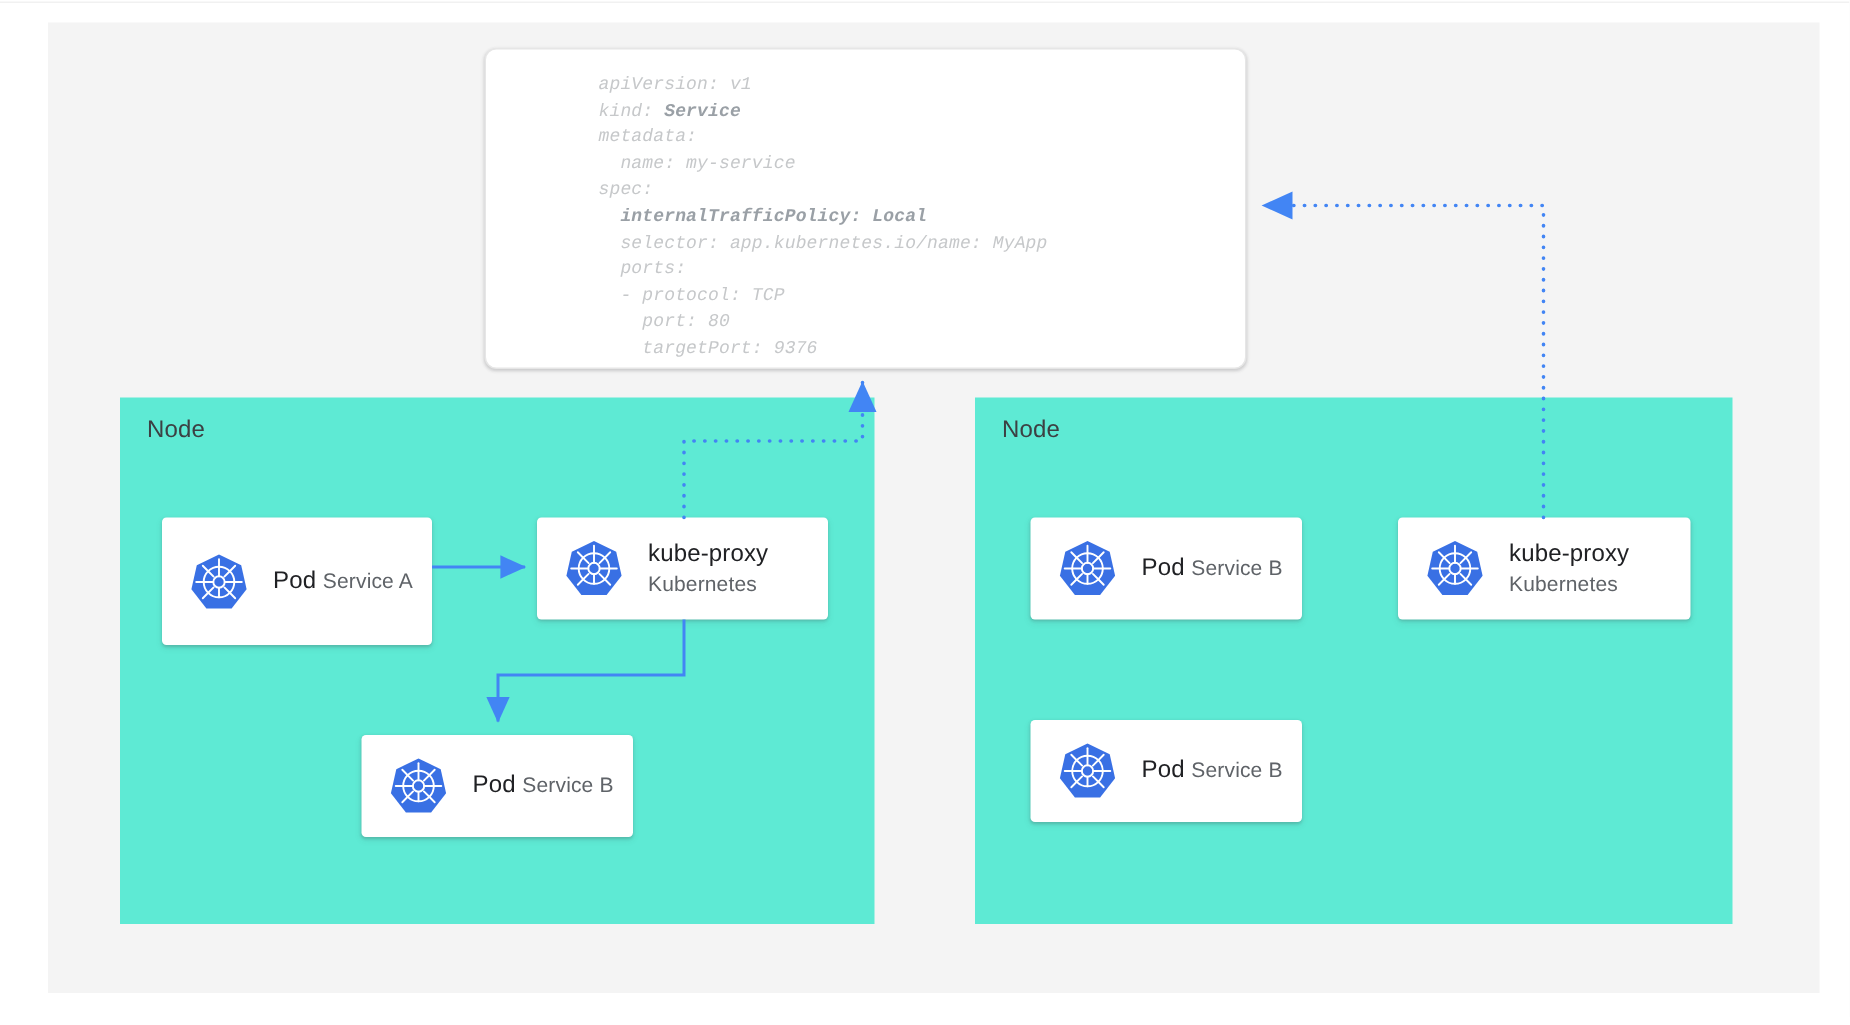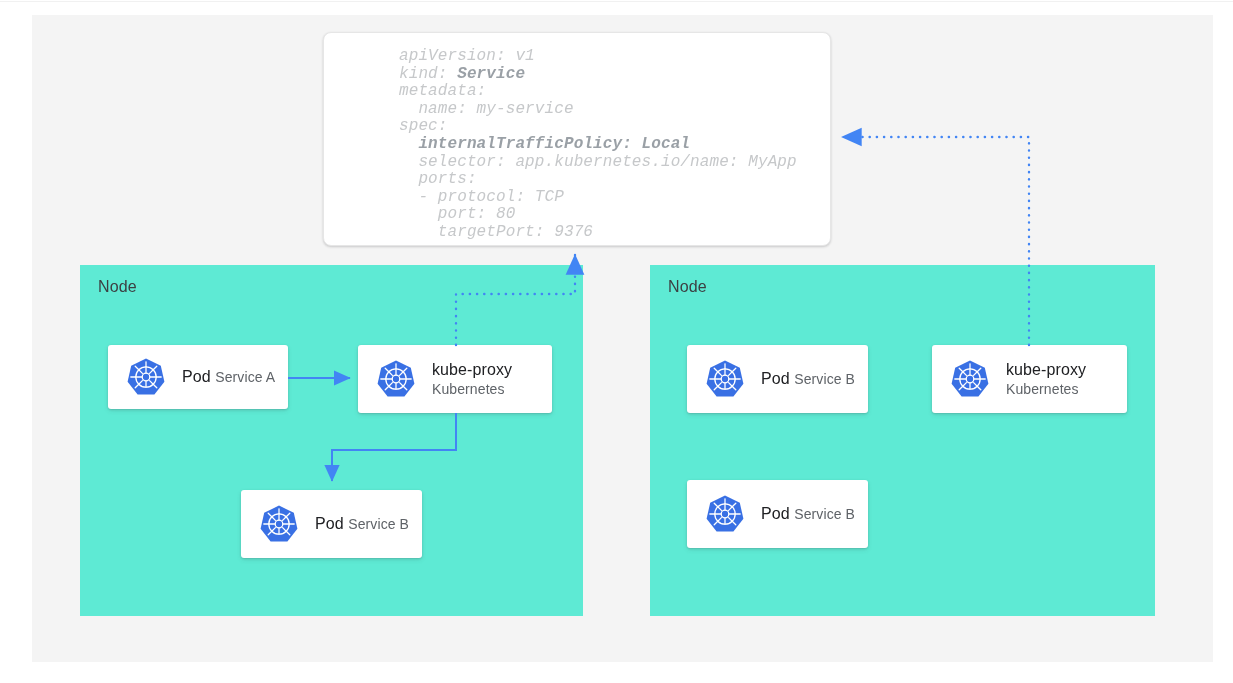--- a/index.html
+++ b/index.html
@@ -49,21 +49,21 @@
     border-radius: 8px;
     box-shadow: 0 1px 2px rgba(60,64,67,.16), 0 1px 3px rgba(60,64,67,.08);
     box-sizing: border-box;
     overflow: hidden;
   }
   .yaml-body {
     position: absolute;
     left: 75px;
     top: 15px;
     font-family: "Liberation Mono", "DejaVu Sans Mono", monospace;
-    font-size: 16px;
+    font-size: 12px;
     line-height: 17.6px;
     font-style: italic;
     color: #c6c8ca;
     white-space: pre;
     letter-spacing: .1px;
   }
   .yaml-line { display: block; height: 17.6px; }
   .yaml-line .b {
     font-weight: bold;
     color: #9aa0a6;
@@ -112,21 +112,21 @@
     letter-spacing: .1px;
   }
   .card .sub {
     font-size: 14px;
     color: #5f6368;
     line-height: 19px;
     letter-spacing: .1px;
   }
 
   
-  .card.pod-a        { left: 108px; top: 345px; width: 180px; height: 64px; }
+  .card.pod-a        { left: 108px; top: 345px; width: 180px; height: 85px; }
   .card.kproxy-a     { left: 358px; top: 345px; width: 194px; height: 68px; }
   .card.pod-b-left   { left: 241px; top: 490px; width: 181px; height: 68px; }
   .card.pod-b-r1     { left: 687px; top: 345px; width: 181px; height: 68px; }
   .card.kproxy-b     { left: 932px; top: 345px; width: 195px; height: 68px; }
   .card.pod-b-r2     { left: 687px; top: 480px; width: 181px; height: 68px; }
 
   
   .connectors {
     position: absolute;
     left: 0; top: 0;

